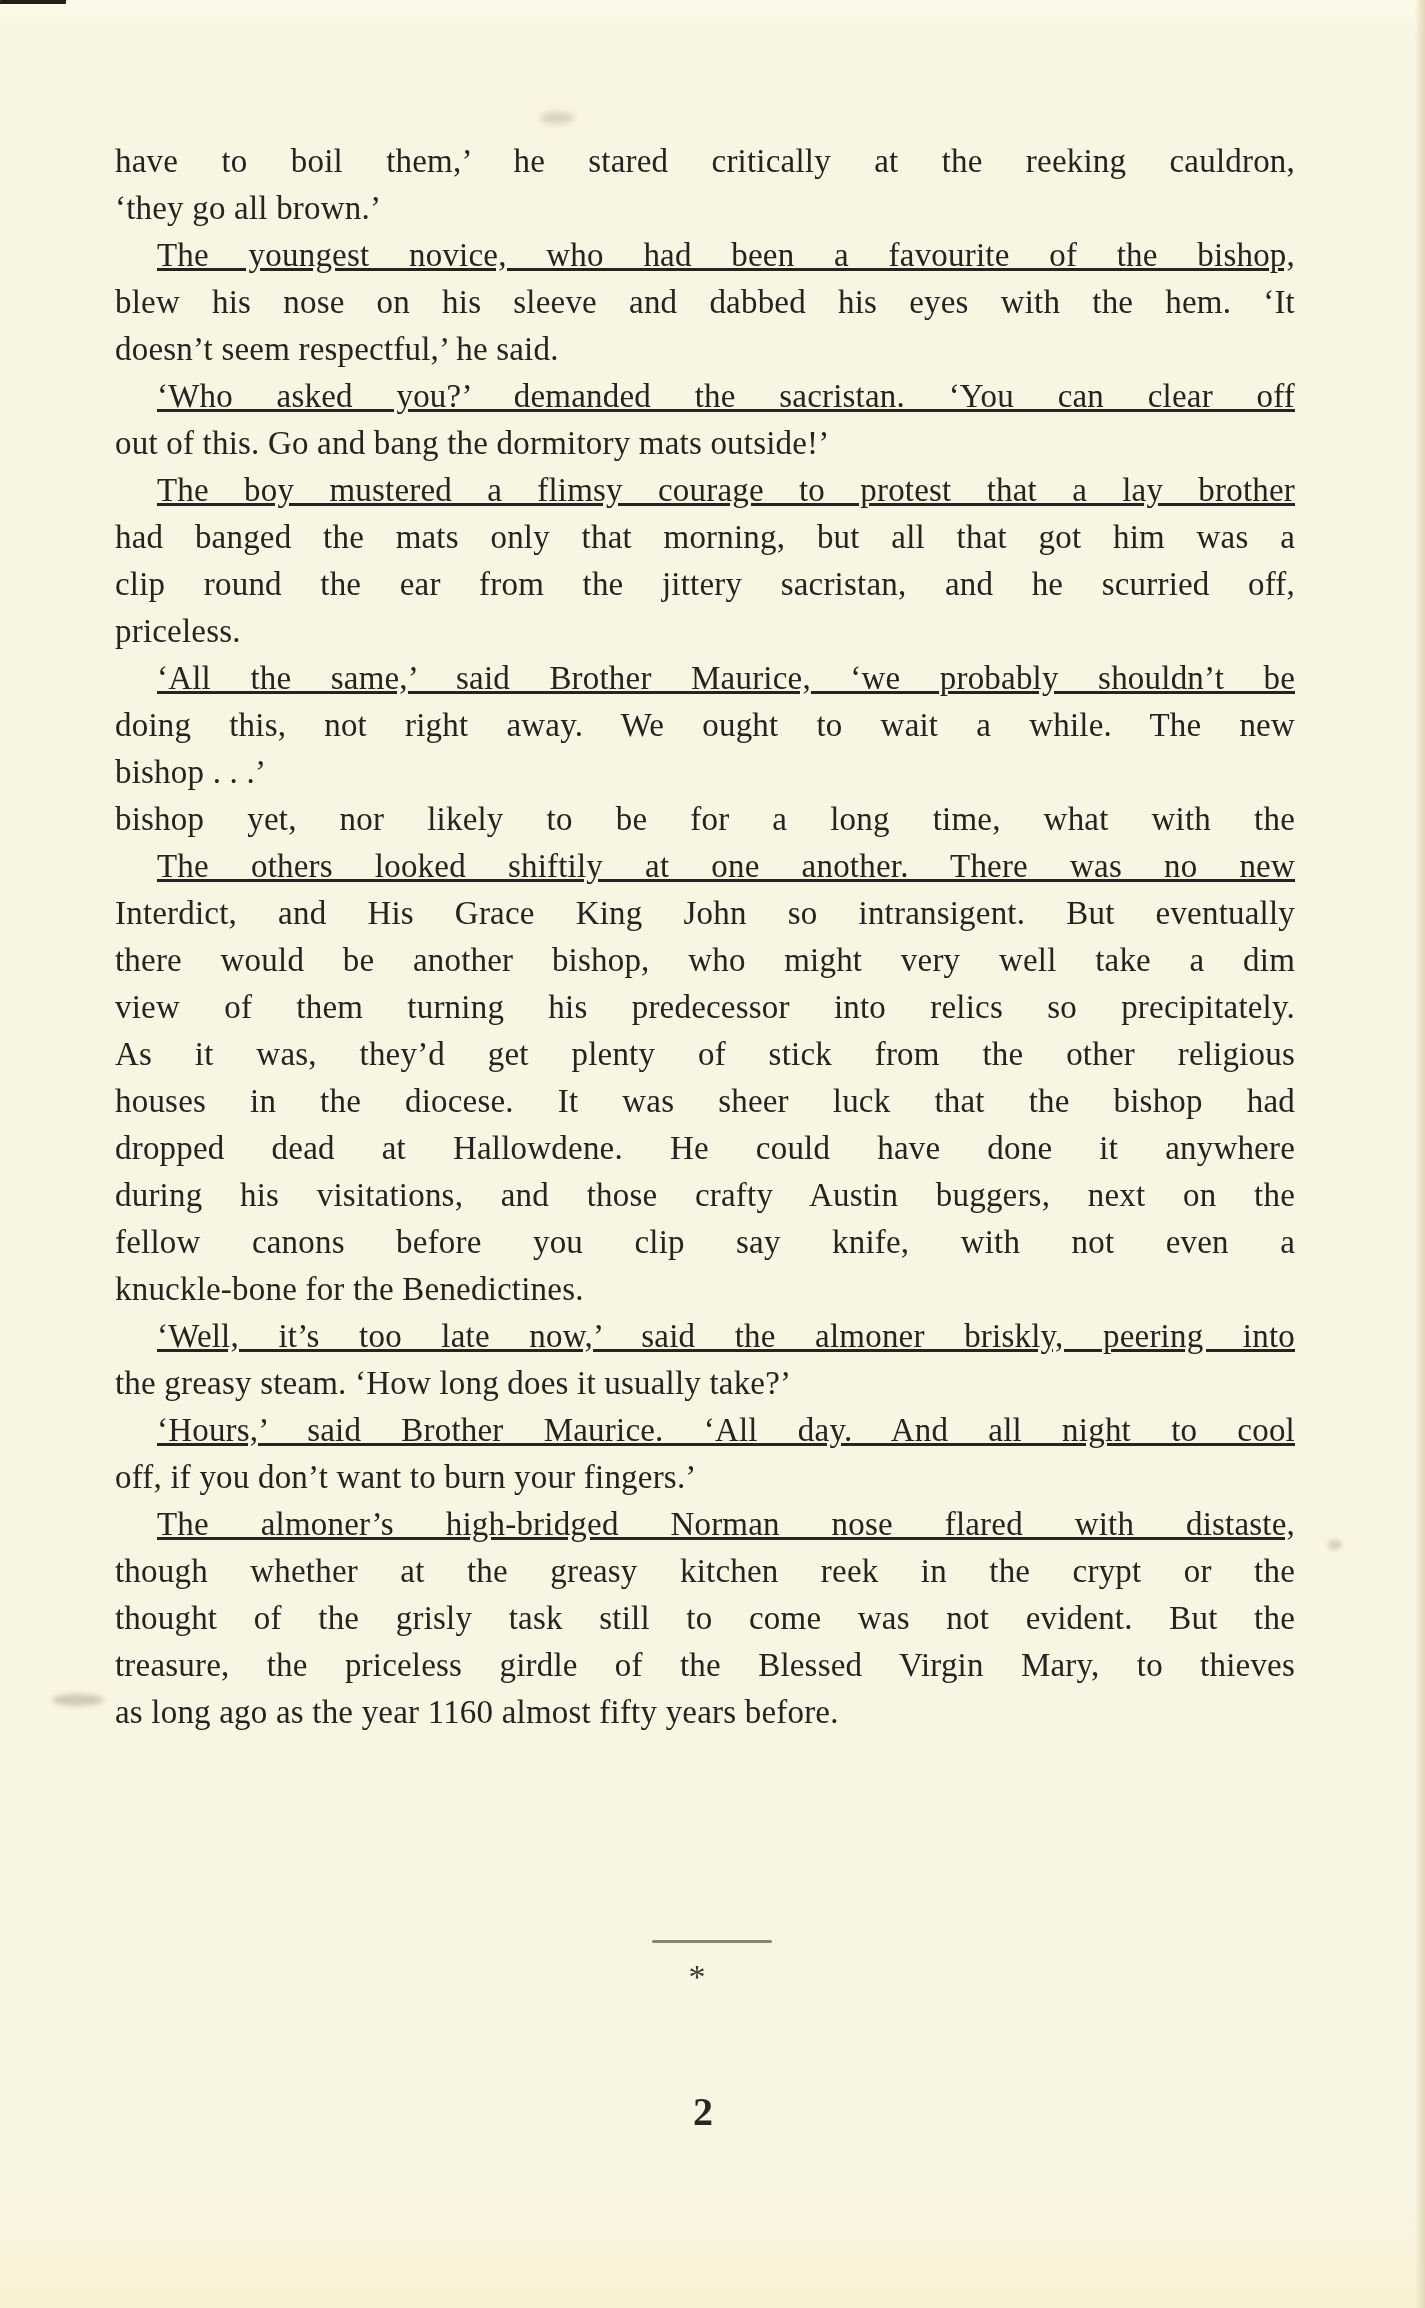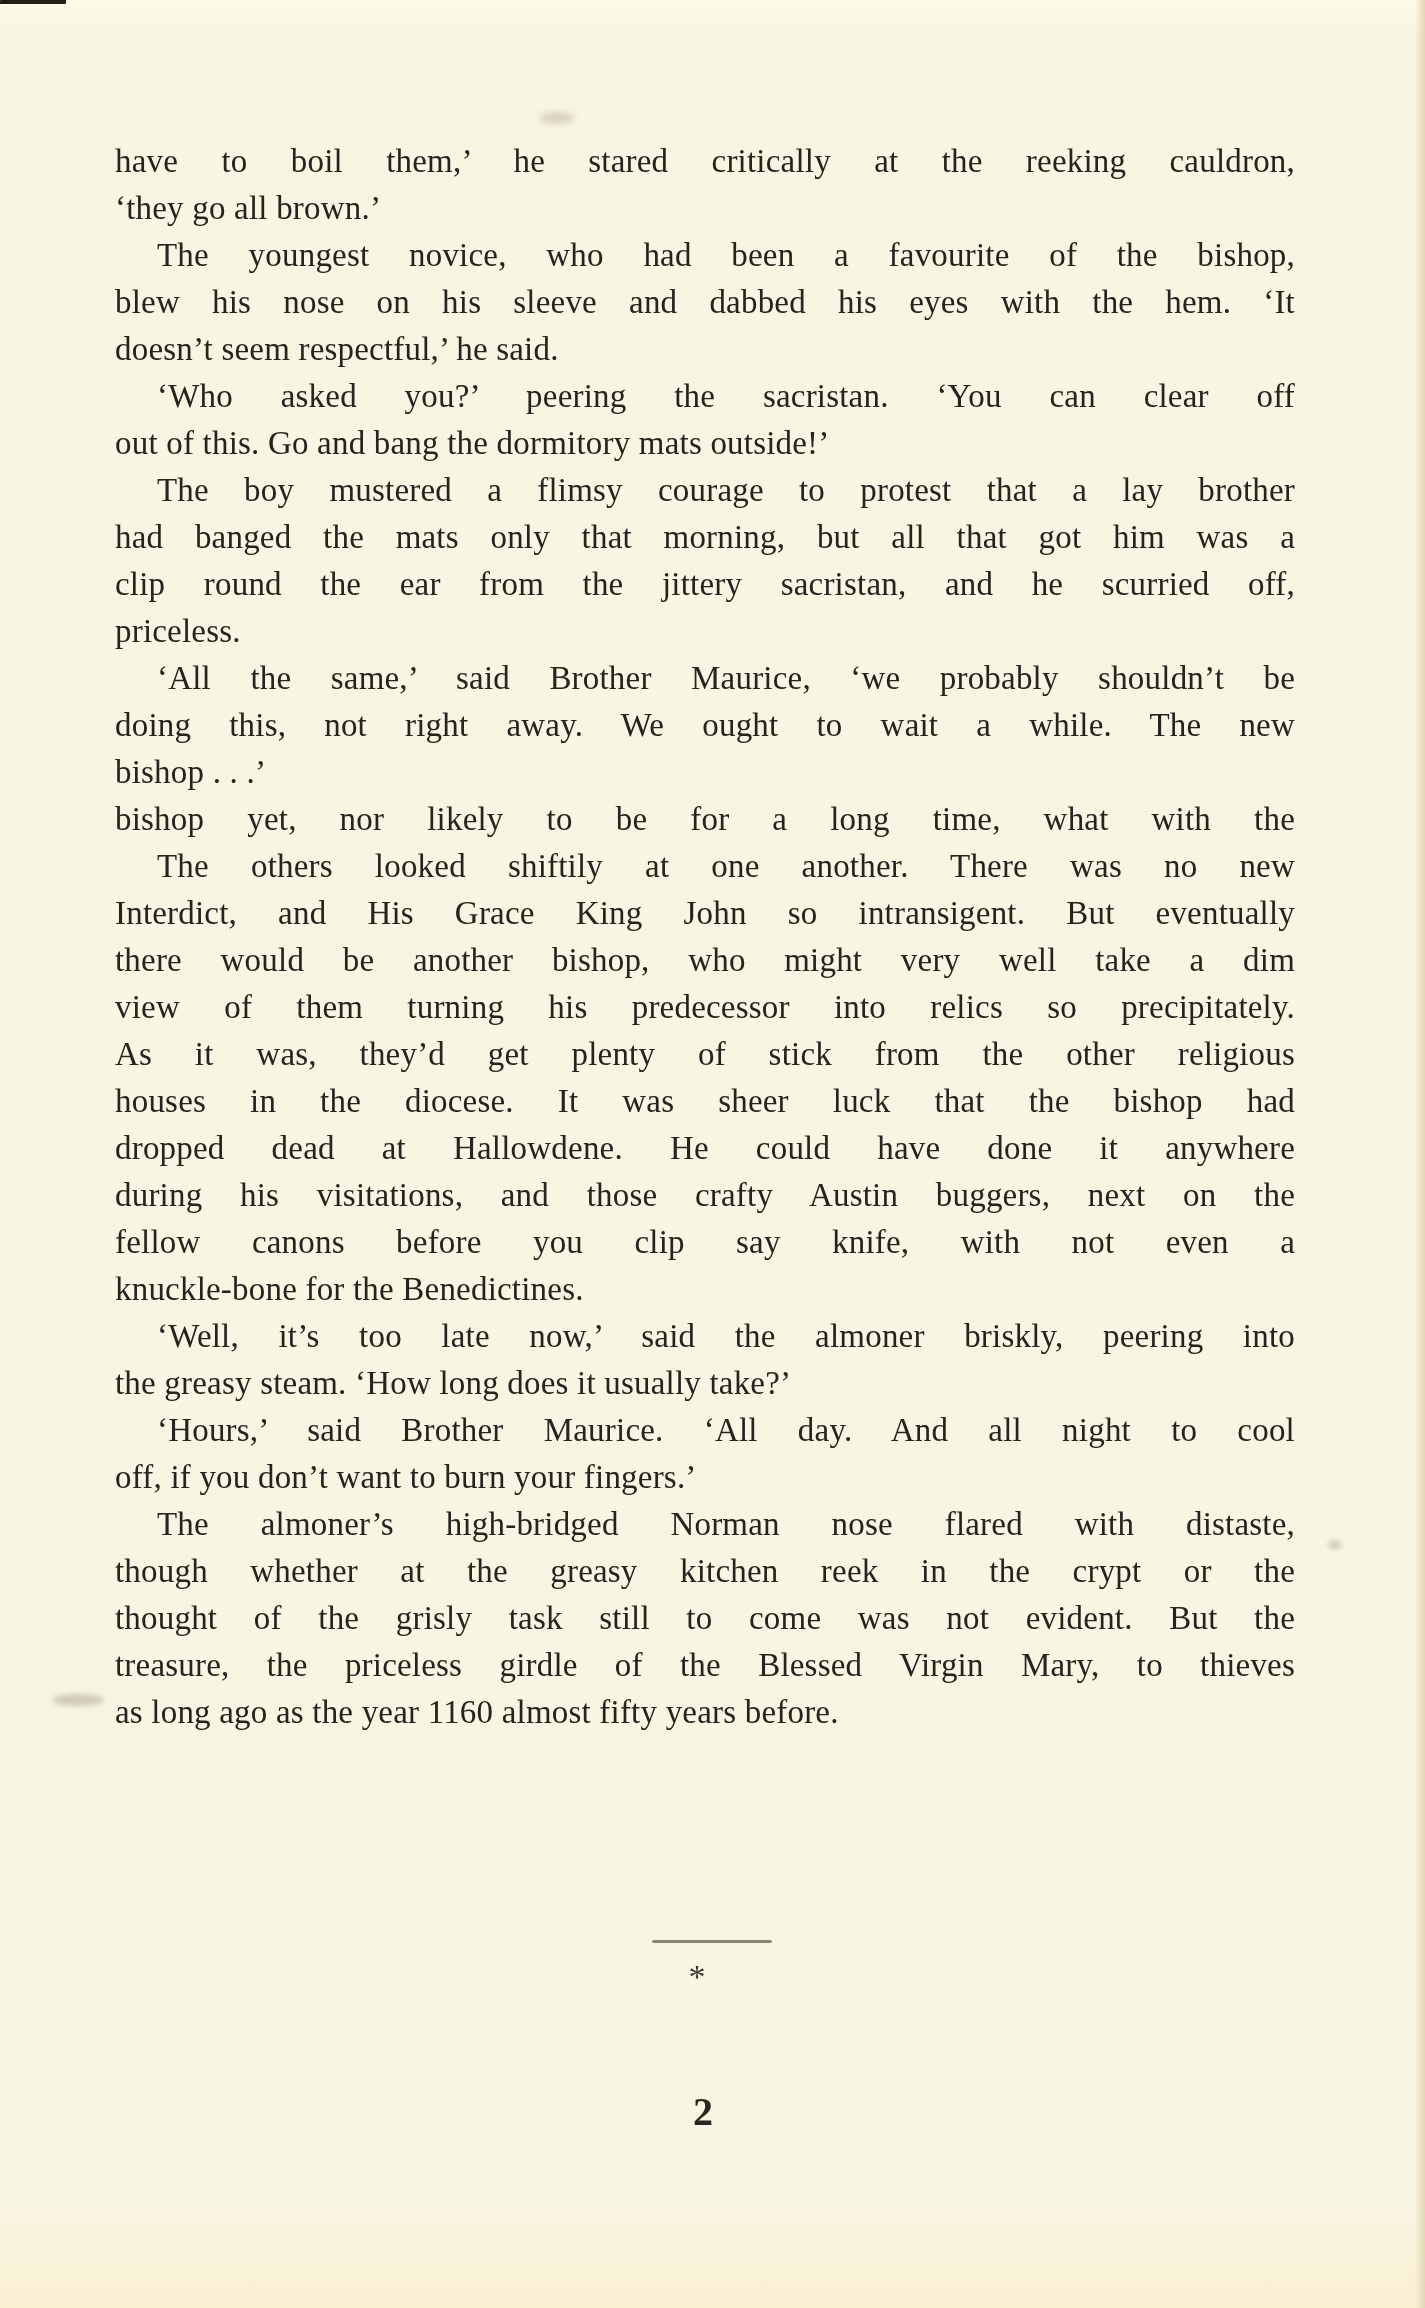--- a/index.html
+++ b/index.html
@@ -51,21 +51,21 @@
     line-height: 47px;
     height: 47px;
     text-align: justify;
     text-align-last: justify;
     text-justify: inter-word;
     letter-spacing: 0.2px;
     white-space: normal;
     overflow: visible;
   }
   .line.noj { text-align: center; text-align-last: left; }
-  .line.ind { text-indent: 42px; }
+  .line.ind { text-indent: 42px; text-decoration: underline; }
 
   .separator {
     position: absolute; left: 115px; top: 1958px; width: 1180px;
     text-align: center;
     font-size: 34px; color: #3a362c;
     font-family: "Liberation Serif", serif;
   }
   .separator span { display: inline-block; transform: translateX(-8px); }
 
   .pagenum {
@@ -87,21 +87,21 @@
   <div class="smudge-b"></div>
   <div class="smudge-c"></div>
   <div class="streak"></div>
 
   <div class="textblock">
       <div class="line">have to boil them,’ he stared critically at the reeking cauldron,</div>
       <div class="line noj">‘they go all brown.’</div>
       <div class="line ind">The youngest novice, who had been a favourite of the bishop,</div>
       <div class="line">blew his nose on his sleeve and dabbed his eyes with the hem. ‘It</div>
       <div class="line noj">doesn’t seem respectful,’ he said.</div>
-      <div class="line ind">‘Who asked you?’ peering the sacristan. ‘You can clear off</div>
+      <div class="line ind">‘Who asked you?’ demanded the sacristan. ‘You can clear off</div>
       <div class="line noj">out of this. Go and bang the dormitory mats outside!’</div>
       <div class="line ind">The boy mustered a flimsy courage to protest that a lay brother</div>
       <div class="line">had banged the mats only that morning, but all that got him was a</div>
       <div class="line">clip round the ear from the jittery sacristan, and he scurried off,</div>
       <div class="line noj">priceless.</div>
       <div class="line ind">‘All the same,’ said Brother Maurice, ‘we probably shouldn’t be</div>
       <div class="line">doing this, not right away. We ought to wait a while. The new</div>
       <div class="line noj">bishop . . .’</div>
       <div class="line">bishop yet, nor likely to be for a long time, what with the</div>
       <div class="line ind">The others looked shiftily at one another. There was no new</div>

